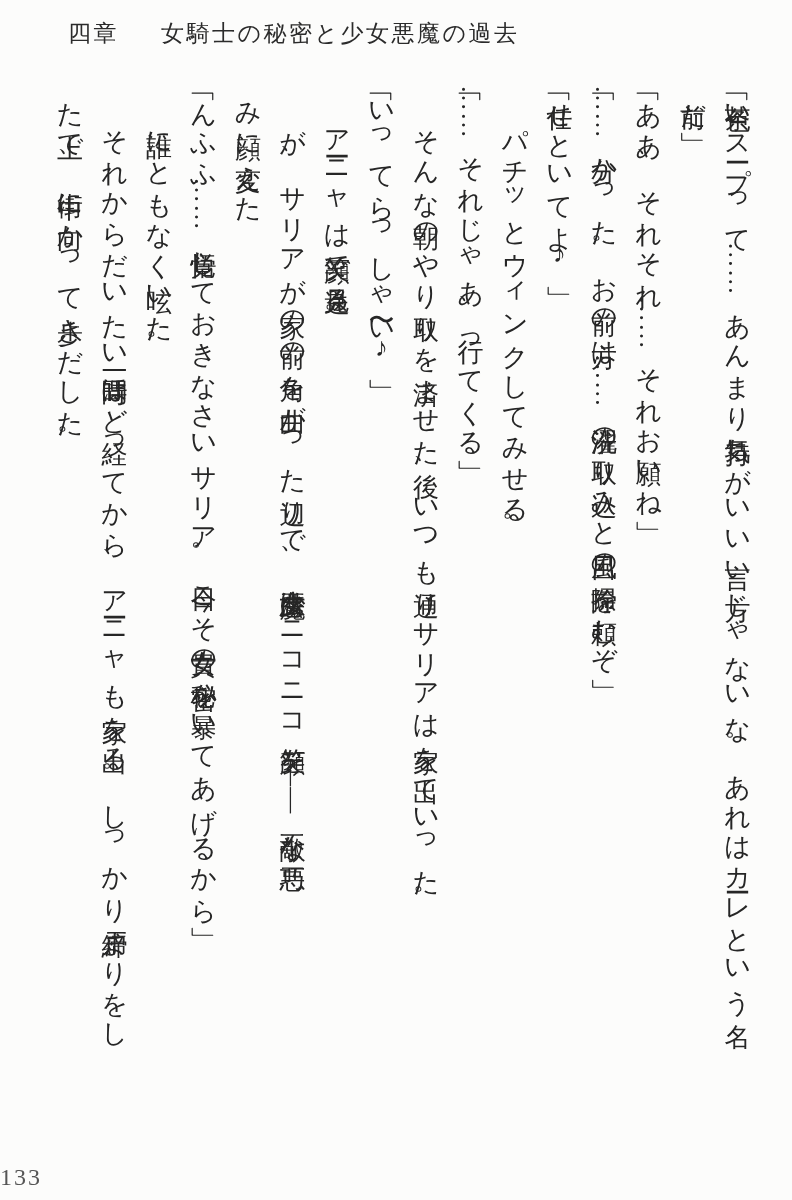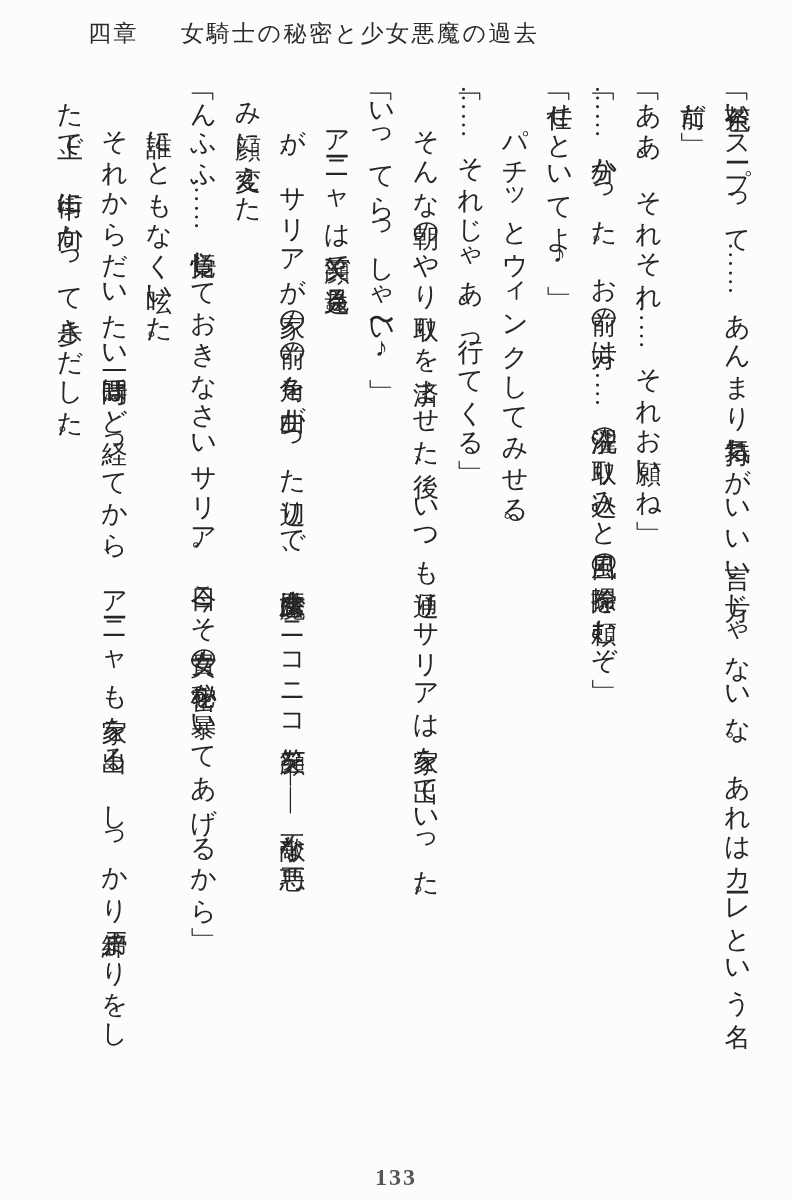--- a/index.html
+++ b/index.html
@@ -10,21 +10,21 @@
     background: #fcfcfb;
     font-family: "Liberation Serif", "DejaVu Serif", serif;
     color: #2b2b2b;
     overflow: hidden;
   }
 
   
   .chapter-header {
     position: absolute;
     top: 18px;
-    left: 88px;
+    left: 68px;
     font-size: 23px;
     letter-spacing: 2.5px;
     white-space: nowrap;
   }
   .chapter-header .chapter-title { margin-left: 42px; }
 
   
   .text-area {
     position: absolute;
     top: 84px;
@@ -38,25 +38,24 @@
     color: #262626;
   }
   .column { white-space: nowrap; }
   .column.indent { text-indent: 28px; } 
 
   .page-number {
     position: absolute;
     left: 0;
     bottom: 9px;
     width: 100%;
-    text-align: center;
+    text-align: left;
     font-size: 24px;
     letter-spacing: 2px;
     color: #555555;
-    font-weight: bold;
   }
 </style>
 </head>
 <body>
 
 <div class="chapter-header">
   <span>四章</span><span class="chapter-title">女騎士の秘密と少女悪魔の過去</span>
 </div>
 
 <div class="text-area">

